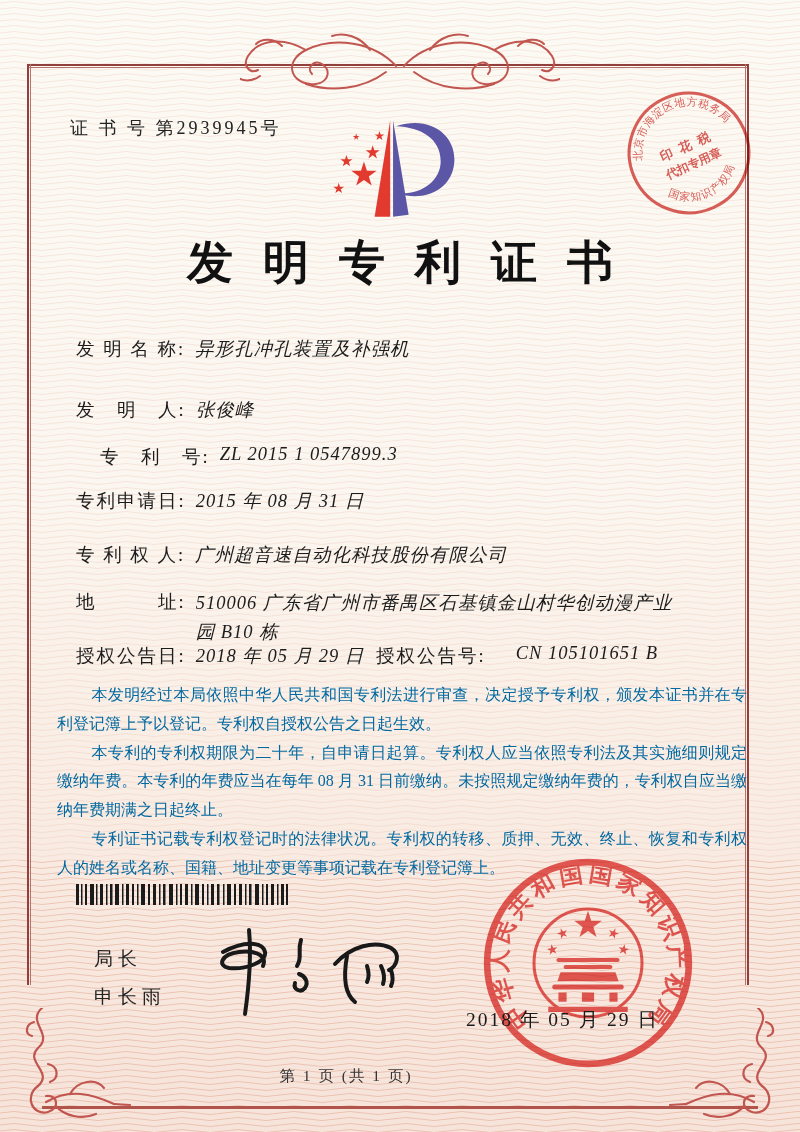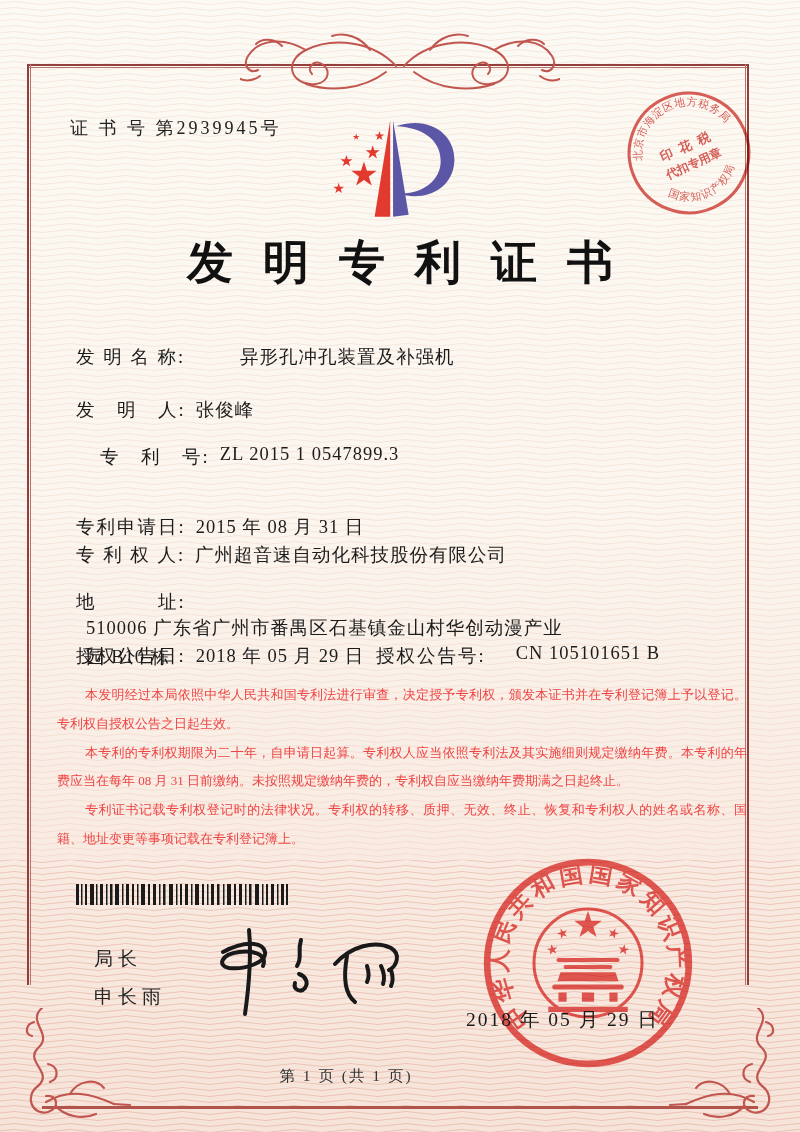--- a/index.html
+++ b/index.html
@@ -14,24 +14,24 @@
   .frame-left{left:27px;top:64px;width:5px;height:921px;
     background:linear-gradient(90deg,#93403c 0 2px,rgba(0,0,0,0) 2px 3.5px,#b4736d 3.5px 4.5px,rgba(0,0,0,0) 4.5px);}
   .frame-right{left:744px;top:64px;width:5px;height:921px;
     background:linear-gradient(270deg,#93403c 0 2px,rgba(0,0,0,0) 2px 3.5px,#b4736d 3.5px 4.5px,rgba(0,0,0,0) 4.5px);}
   .bottom-rule{left:42px;top:1106px;width:716px;height:3px;background:#b0544c;}
   .cert-no{left:70px;top:116px;font-size:18px;color:#222;letter-spacing:3px;}
   .title{left:0;top:232px;width:800px;text-align:center;font-size:46px;font-weight:600;
          color:#111;letter-spacing:30px;text-indent:30px;}
   .field-row{left:76px;width:670px;font-size:18.5px;color:#1c1c1c;display:flex;align-items:flex-start;}
   .field-label{white-space:nowrap;letter-spacing:2px;}
-  .field-value{margin-left:10px;letter-spacing:1px;}
+  .field-value{margin-left:10px;letter-spacing:1px;font-style:italic;}
   .addr-value{display:inline-block;width:478px;line-height:1.55;}
   .grant-pub{position:absolute;left:300px;top:0;display:flex;gap:20px;}
-  .paragraphs{left:57px;top:681px;width:690px;font-size:13px;color:#ef4444;
+  .paragraphs{left:57px;top:681px;width:690px;font-size:16px;color:#0369a1;
       line-height:28.8px;text-align:justify;}
   .paragraphs p{margin:0;text-indent:2.15em;}
   .officer{left:94px;font-size:19px;color:#222;letter-spacing:5px;}
   .footer{left:0;top:1066px;width:692px;text-align:center;font-size:15.5px;color:#333;letter-spacing:2px;}
   .seal-date{left:466px;top:1006px;font-size:19.5px;color:#1a1a1a;letter-spacing:2px;z-index:6;}
   .tax-stamp{left:622px;top:86px;z-index:5;opacity:.92;mix-blend-mode:multiply;}
   .big-seal{left:481px;top:856px;z-index:5;opacity:.93;mix-blend-mode:multiply;}
   .sig-svg{left:205px;top:922px;z-index:2;}
   .barcode{left:76px;top:884px;}
   .waves{left:0;top:0;z-index:0;pointer-events:none;}
@@ -140,41 +140,41 @@
       <text font-size="10.5" letter-spacing="1">
         <textPath href="#taxBot" startOffset="50%" text-anchor="middle">国家知识产权局</textPath>
       </text>
       <text x="65" y="62" text-anchor="middle" font-size="12.5" font-weight="bold" letter-spacing="2">印 花 税</text>
       <text x="65" y="80" text-anchor="middle" font-size="11.5" font-weight="bold">代扣专用章</text>
     </g>
   </svg>
 
   <div class="abs title content">发明专利证书</div>
 
-  <div class="abs field-row content" style="top:344px;gap:45px;">
+  <div class="abs field-row content" style="top:336px;">
     <span class="field-label">发 明 名 称:</span>
     <span class="field-value">异形孔冲孔装置及补强机</span>
   </div>
   <div class="abs field-row content" style="top:397px;">
     <span class="field-label">发　明　人:</span>
     <span class="field-value">张俊峰</span>
   </div>
   <div class="abs field-row content" style="top:444px;margin-left:24px;">
     <span class="field-label">专　利　号:</span>
     <span class="field-value">ZL 2015 1 0547899.3</span>
   </div>
-  <div class="abs field-row content" style="top:514px;">
+  <div class="abs field-row content" style="top:488px;">
     <span class="field-label">专利申请日:</span>
     <span class="field-value">2015 年 08 月 31 日</span>
   </div>
   <div class="abs field-row content" style="top:542px;">
     <span class="field-label">专 利 权 人:</span>
     <span class="field-value">广州超音速自动化科技股份有限公司</span>
   </div>
-  <div class="abs field-row content" style="top:589px;flex-direction:column;">
+  <div class="abs field-row content" style="top:589px;">
     <span class="field-label">地　　　址:</span>
     <span class="field-value addr-value">510006 广东省广州市番禺区石基镇金山村华创动漫产业园 B10 栋</span>
   </div>
   <div class="abs field-row content" style="top:643px;">
     <span class="field-label">授权公告日:</span>
     <span class="field-value">2018 年 05 月 29 日</span>
     <span class="grant-pub">
       <span class="field-label">授权公告号:</span>
       <span class="field-value">CN 105101651 B</span>
     </span>

